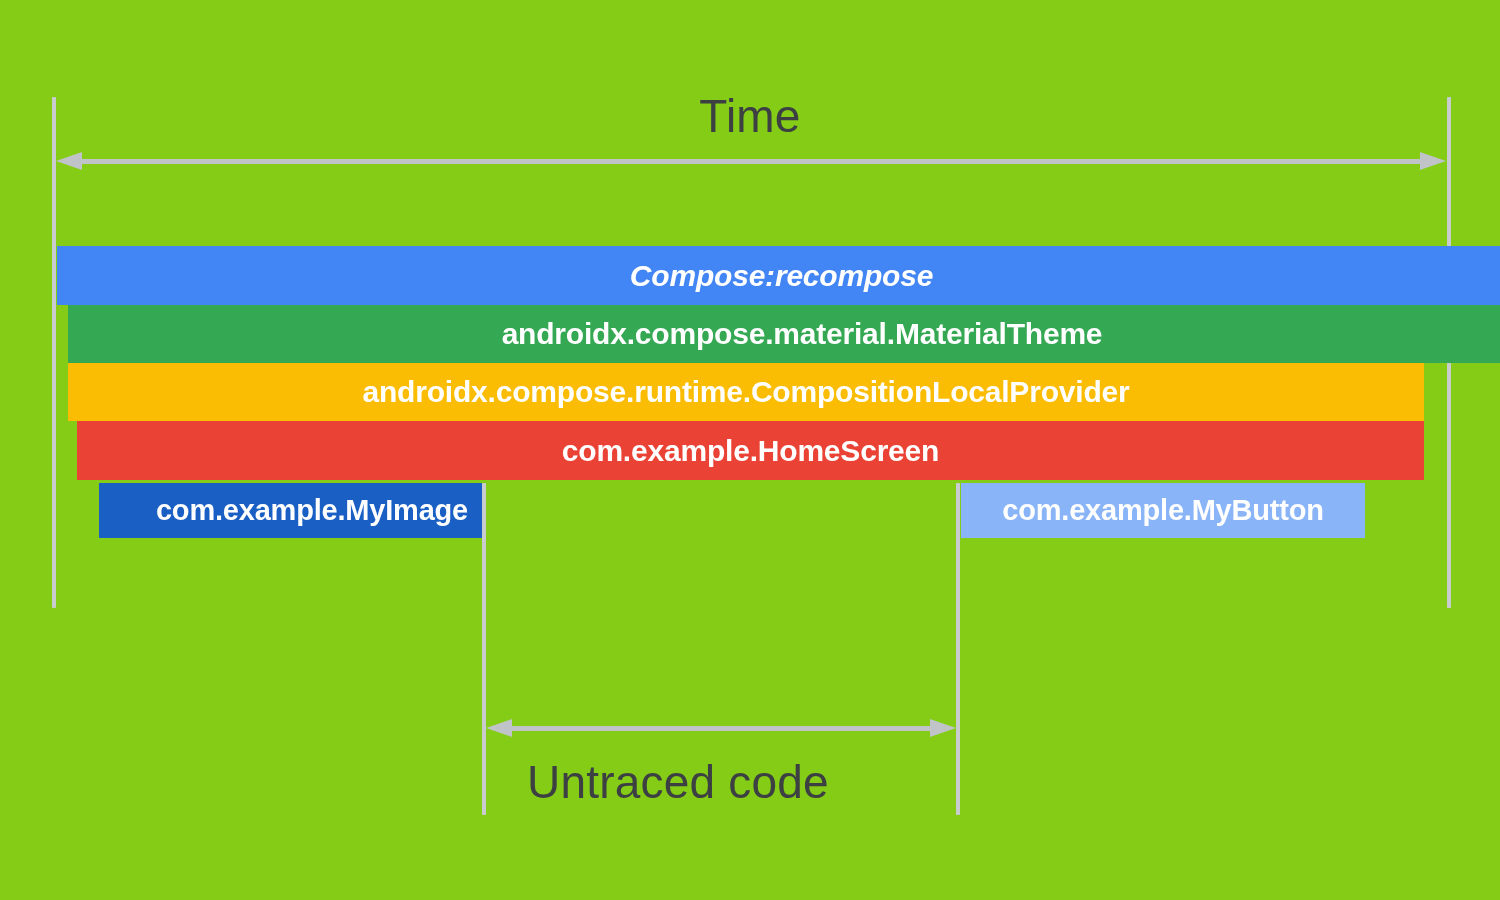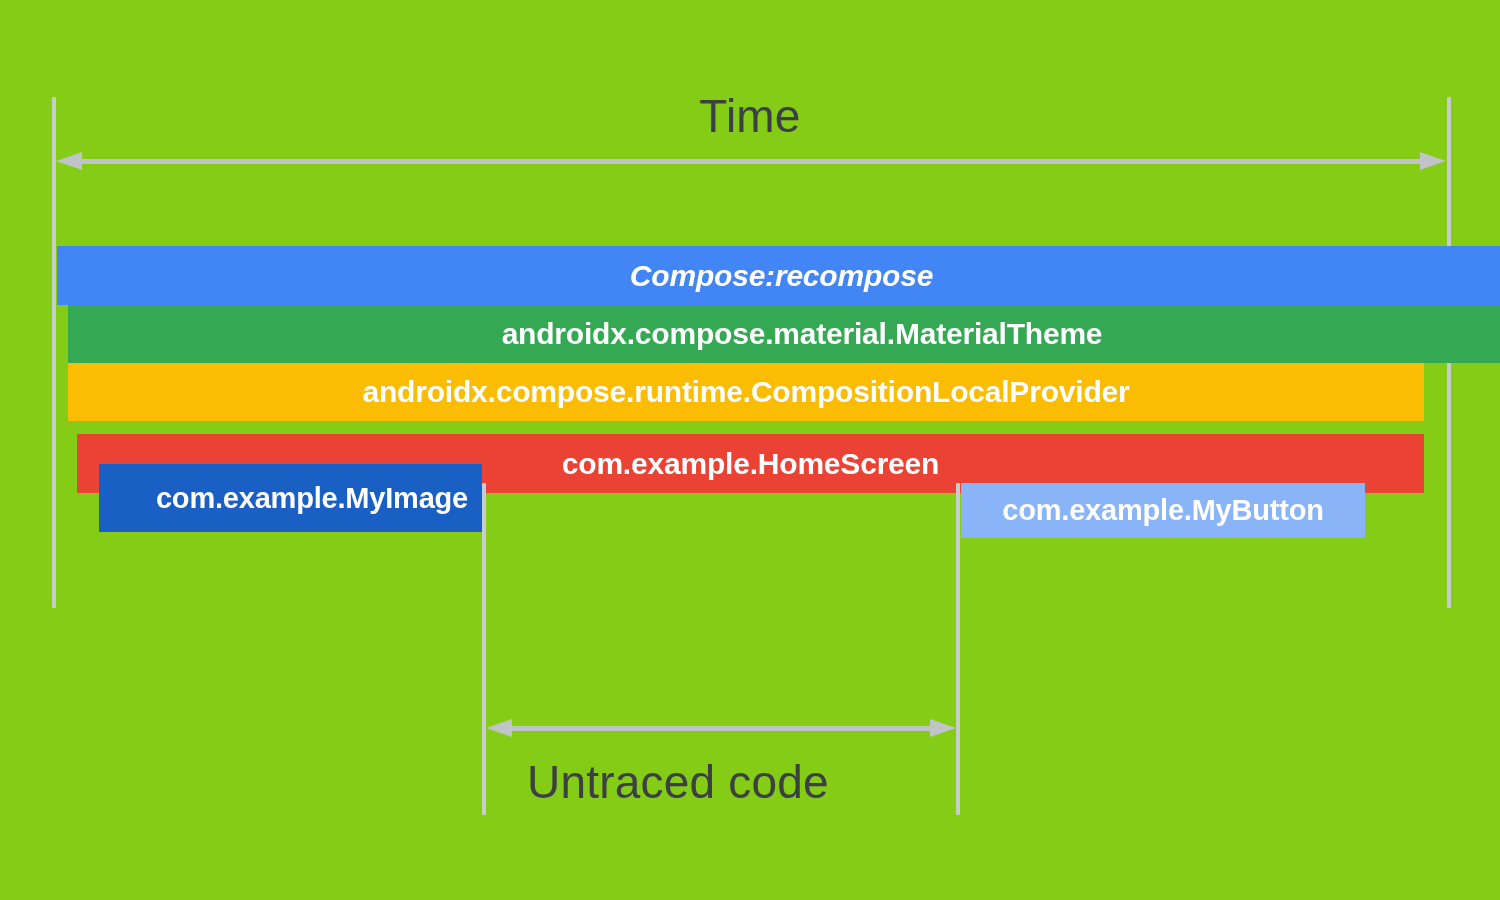--- a/index.html
+++ b/index.html
@@ -114,25 +114,25 @@
   </div>
 
   <div class="bar" style="left:68px; top:305px; width:1468px; height:58px; background:#34A853;">
     <span class="bar-label">androidx.compose.material.MaterialTheme</span>
   </div>
 
   <div class="bar" style="left:68px; top:363px; width:1356px; height:58px; background:#FBBC04;justify-content:center;">
     <span class="bar-label">androidx.compose.runtime.CompositionLocalProvider</span>
   </div>
 
-  <div class="bar" style="left:77px; top:434px; width:1347px; height:59px; background:#EA4335;">
+  <div class="bar" style="left:77px; top:421px; width:1347px; height:59px; background:#EA4335;">
     <span class="bar-label">com.example.HomeScreen</span>
   </div>
 
-  <div class="bar" style="left:99px; top:464px; width:383px; height:68px; background:#1A5FC4;padding-left:43px;">
+  <div class="bar" style="left:99px; top:483px; width:383px; height:55px; background:#1A5FC4;padding-left:43px;">
     <span class="bar-label small">com.example.MyImage</span>
   </div>
 
   <div class="bar" style="left:961px; top:483px; width:404px; height:55px; background:#8AB4F8;">
     <span class="bar-label small">com.example.MyButton</span>
   </div>
 
   <div class="vline" style="left:482px; top:483px; height:332px;"></div>
   <div class="vline" style="left:956px; top:483px; height:332px;"></div>
 

